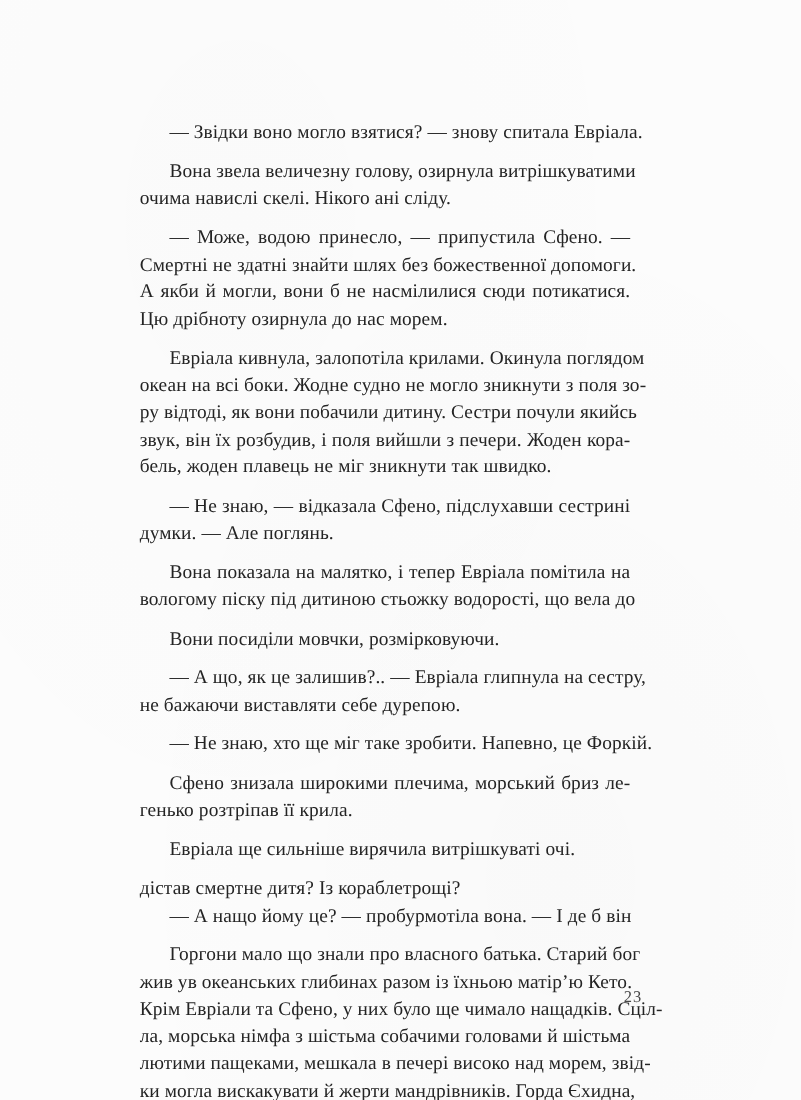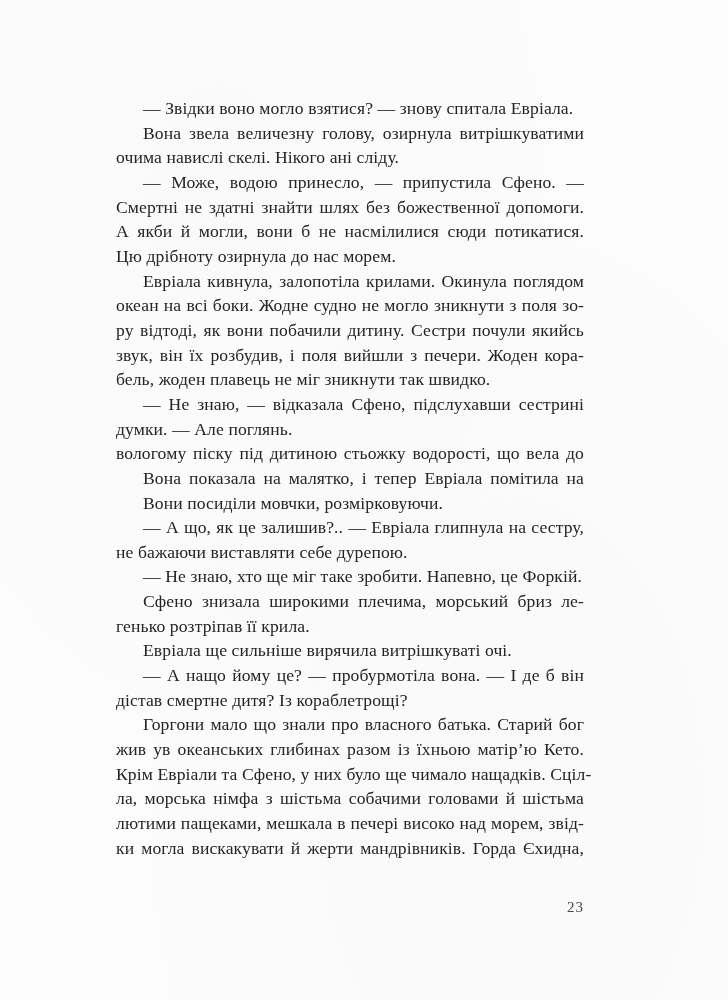--- a/index.html
+++ b/index.html
@@ -26,21 +26,21 @@
     position: absolute;
     left: 116px;
     top: 96px;
     width: 468px;
     color: var(--text-color, #242424);
     font-size: 17.6px;
     line-height: 24.66px;
     letter-spacing: 0.1px;
   }
   .para {
-    margin: 0;
+    margin: 11px;
     padding: 0;
   }
   .line {
     white-space: nowrap;
     text-align: justify;
     text-align-last: justify;
   }
   .line.lastline {
     text-align: left;
     text-align-last: left;
@@ -83,43 +83,43 @@
       <div class="line">океан на всі боки. Жодне судно не могло зникнути з поля зо-</div>
       <div class="line">ру відтоді, як вони побачили дитину. Сестри почули якийсь</div>
       <div class="line">звук, він їх розбудив, і поля вийшли з печери. Жоден кора-</div>
       <div class="line lastline">бель, жоден плавець не міг зникнути так швидко.</div>
     </div>
     <div class="para">
       <div class="line indent">— Не знаю, — відказала Сфено, підслухавши сестрині</div>
       <div class="line lastline">думки. — Але поглянь.</div>
     </div>
     <div class="para">
+      <div class="line indent">Вона показала на малятко, і тепер Евріала помітила на</div>
       <div class="line">вологому піску під дитиною стьожку водорості, що вела до</div>
-      <div class="line indent">Вона показала на малятко, і тепер Евріала помітила на</div>
     </div>
     <div class="para">
       <div class="line lastline indent">Вони посиділи мовчки, розмірковуючи.</div>
     </div>
     <div class="para">
       <div class="line indent">— А що, як це залишив?.. — Евріала глипнула на сестру,</div>
       <div class="line lastline">не бажаючи виставляти себе дурепою.</div>
     </div>
     <div class="para">
       <div class="line lastline indent">— Не знаю, хто ще міг таке зробити. Напевно, це Форкій.</div>
     </div>
     <div class="para">
       <div class="line indent">Сфено знизала широкими плечима, морський бриз ле-</div>
       <div class="line lastline">генько розтріпав її крила.</div>
     </div>
     <div class="para">
       <div class="line lastline indent">Евріала ще сильніше вирячила витрішкуваті очі.</div>
     </div>
     <div class="para">
+      <div class="line lastline">дістав смертне дитя? Із кораблетрощі?</div>
       <div class="line indent">— А нащо йому це? — пробурмотіла вона. — І де б він</div>
-      <div class="line lastline">дістав смертне дитя? Із кораблетрощі?</div>
     </div>
     <div class="para">
       <div class="line indent">Горгони мало що знали про власного батька. Старий бог</div>
       <div class="line">жив ув океанських глибинах разом із їхньою матір’ю Кето.</div>
       <div class="line">Крім Евріали та Сфено, у них було ще чимало нащадків. Сціл-</div>
       <div class="line">ла, морська німфа з шістьма собачими головами й шістьма</div>
       <div class="line">лютими пащеками, мешкала в печері високо над морем, звід-</div>
       <div class="line">ки могла вискакувати й жерти мандрівників. Горда Єхидна,</div>
     </div>
   </div>

